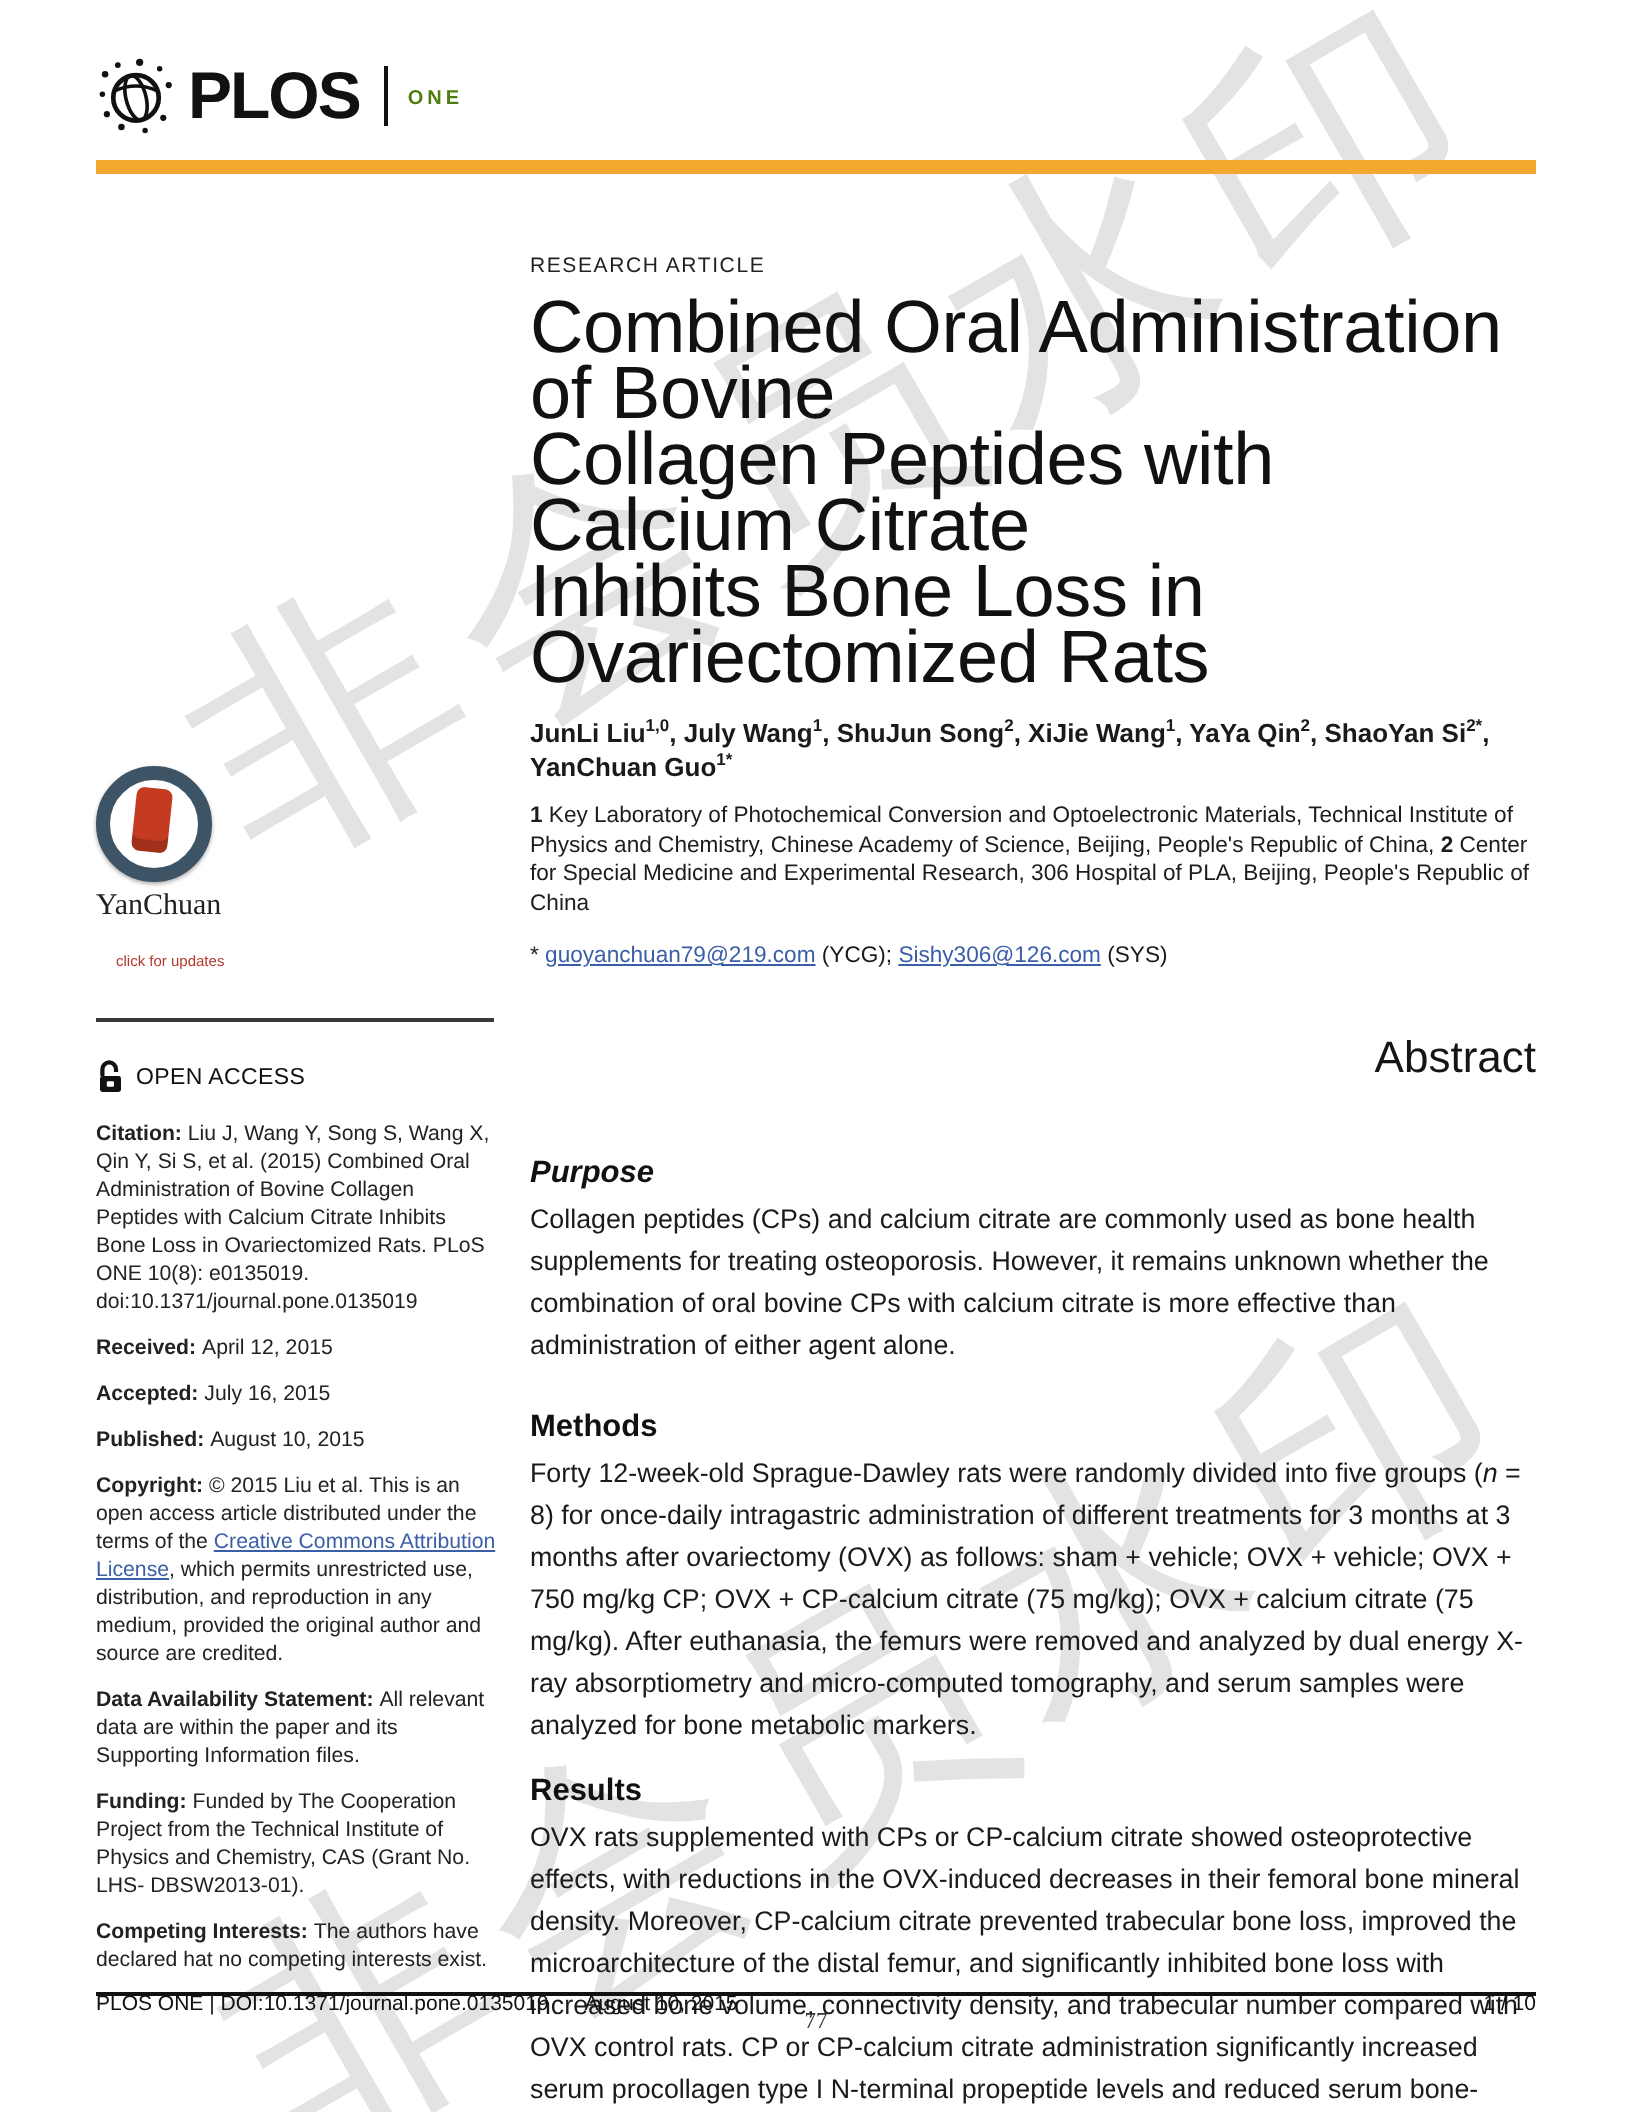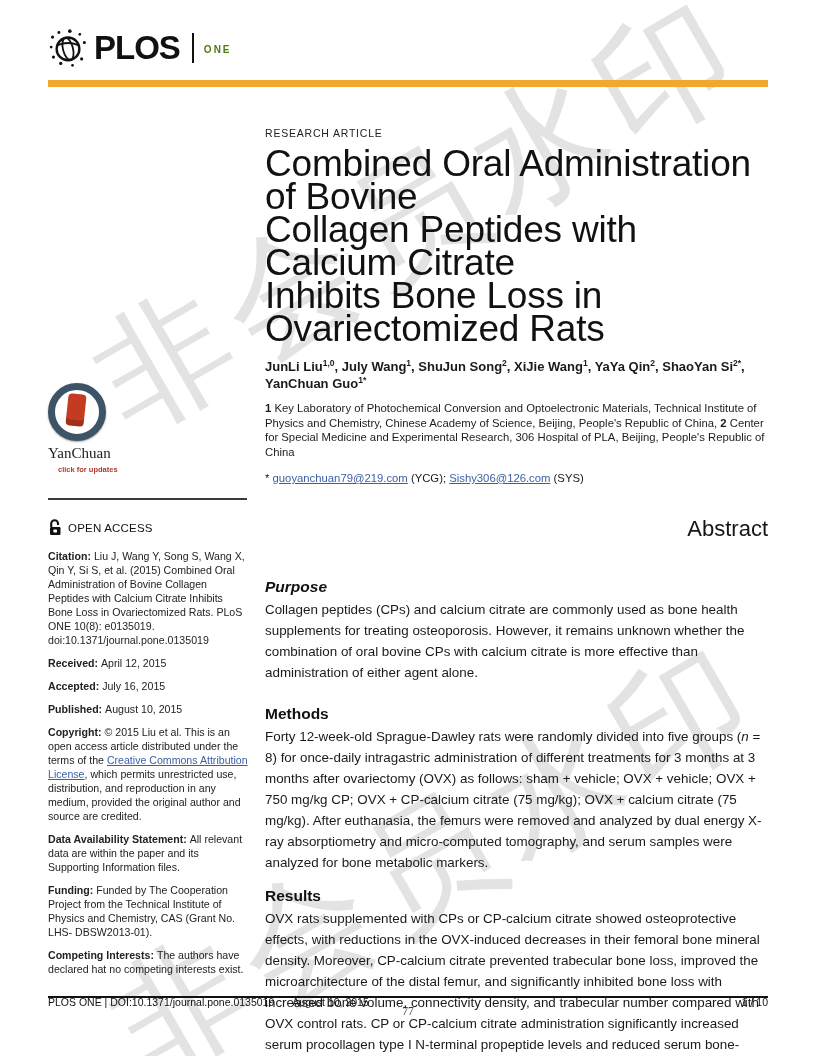--- a/index.html
+++ b/index.html
@@ -29,21 +29,21 @@
   .cm-ring{
     width:44px;height:44px;border-radius:50%;border:7px solid #3d5366;
     background:#fff;position:relative;box-shadow:0 1px 2px rgba(0,0,0,.35);
   }
   .cm-mark{
     position:absolute;left:12px;top:4px;width:18px;height:32px;
     background:#c53b22;border-radius:4px;transform:rotate(6deg);
     box-shadow:inset 0 -6px 0 rgba(0,0,0,.18);
   }
   .cm-title{font-family:"Liberation Serif",serif;font-size:15px;color:#222;margin-top:4px;}
-  .cm-sub{font-size:7.5px;color:#b03a2e;margin-top:3px;padding-left:10px;font-weight:bold;}
+  .cm-sub{font-size:7.5px;color:#b03a2e;margin-top:14px;padding-left:10px;}
   .side-divider{border:none;border-top:2px solid #3a3a3a;margin:24px 0 0;width:199px;}
   .open-access{display:flex;align-items:center;margin-top:19px;font-size:11.5px;color:#111;letter-spacing:.2px;}
   .lock-icon{margin-right:5px;display:block;}
   .side-paras{margin-top:13px;}
   .side-para{font-size:10.6px;line-height:14px;color:#222;margin:0 0 9px 0;white-space:pre-line;}
   .b{font-weight:bold;}
   .i{font-style:italic;}
   .lnk{color:#3b5fa6;text-decoration:underline;cursor:pointer;}
   
   .main{position:absolute;left:265px;top:120px;width:503px;z-index:1;}

